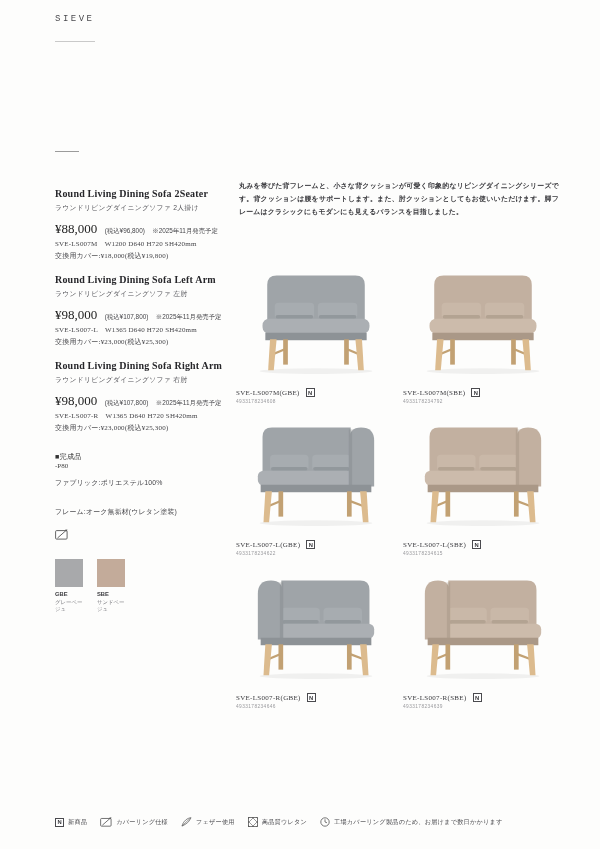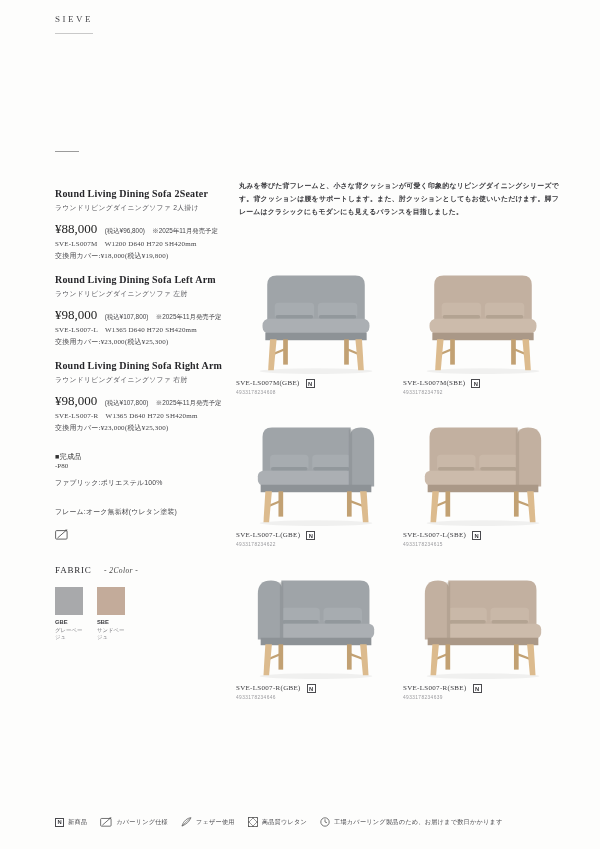--- a/index.html
+++ b/index.html
@@ -1,20 +1,20 @@
 <!DOCTYPE html>
 <html><head>
 <meta charset="utf-8">
 <style>
   *{margin:0;padding:0;box-sizing:border-box}
   html,body{width:600px;height:849px}
   body{position:relative;background:#fdfdfc;font-family:"Liberation Sans",sans-serif;color:#333;overflow:hidden}
 
   
-  .brand{position:absolute;left:55px;top:14px;font-family:Liberation Serif, serif;font-size:9px;letter-spacing:2.5px;color:#4a4a4e;border-bottom:1px solid #c9c9c9;padding-bottom:9px}
+  .brand{position:absolute;left:55px;top:14px;font-family:Liberation Mono, monospace;font-size:9px;letter-spacing:2.5px;color:#4a4a4e;border-bottom:1px solid #c9c9c9;padding-bottom:17px}
 
   
   .title-wrap{position:absolute;left:55px;top:88px}
   .title-line1{font-family:"Liberation Serif",serif;font-size:20px;color:#2b2b30;letter-spacing:.4px}
   .title-line2{font-family:"Liberation Serif",serif;font-style:italic;font-size:17px;color:#2b2b30;margin-top:2px}
   .title-rule{position:absolute;left:55px;top:151px;width:24px;border-top:1px solid #9b9b9b}
 
   
   .left-col{position:absolute;left:55px;top:188px;width:184px}
   .product{margin-bottom:13px}
@@ -39,21 +39,21 @@
   .swatch-chip{width:28px;height:28px}
   .swatch-code{font-size:5.8px;font-weight:bold;color:#3a3a3e;margin-top:4px}
   .swatch-name{font-size:5.4px;color:#77777c;margin-top:1.5px}
 
   
   .intro{position:absolute;left:239px;top:180px;width:320px;font-size:6.9px;font-weight:bold;color:#3a3a3e;line-height:1.85;letter-spacing:.2px;text-align:justify}
 
   
   .cell{position:absolute;width:160px}
   .cell svg.sofa{display:block;width:160px;height:106px}
-  .cell-label{margin-top:5px;display:flex;gap:6px}
+  .cell-label{margin-top:14px;display:flex;align-items:center;gap:6px}
   .cell-code{font-family:"Liberation Serif",serif;font-size:7px;color:#3a3a3e;letter-spacing:.3px}
   .n-badge{display:inline-flex;align-items:center;justify-content:center;width:9px;height:9px;border:.8px solid #4a4a4e;font-size:5.8px;font-weight:bold;color:#3a3a3e;background:#fff}
   .cell-jan{font-size:4.8px;color:#9a9a9e;letter-spacing:.4px;margin-top:2px}
 
   
   .footer{position:absolute;left:55px;top:817px;width:530px;display:flex;align-items:center;gap:13px;white-space:nowrap}
   .legend-item{display:flex;align-items:center;gap:4px}
   .legend-label{font-size:6.2px;color:#4a4a4e;letter-spacing:.2px}
   .legend-icon{display:inline-flex}
 </style>
@@ -112,24 +112,20 @@
     <div class="d-icon">
       <svg width="13" height="11" viewBox="0 0 13 11">
         <rect x="0.6" y="1.6" width="11.5" height="8.5" rx="1" fill="#fff" stroke="#555" stroke-width="0.9"></rect>
         <line x1="2.5" y1="9" x2="11" y2="1.5" stroke="#555" stroke-width="0.9"></line>
         <polygon points="10,0.8 12.4,0.4 11.8,2.6" fill="#555"></polygon>
       </svg>
     </div>
   </div>
 
   <div class="fabric">
-    <div>
-      <span class="fabric-head">FABRIC</span>
-      <span class="fabric-count">- 2Color -</span>
-    </div>
     <div class="swatch-row">
       <div class="swatch">
         <div class="swatch-chip" style="background-color: rgb(168, 169, 171);"></div>
         <div class="swatch-code">GBE</div>
         <div class="swatch-name">グレーベージュ</div>
       </div>
       <div class="swatch">
         <div class="swatch-chip" style="background-color: rgb(195, 171, 154);"></div>
         <div class="swatch-code">SBE</div>
         <div class="swatch-name">サンドベージュ</div>

